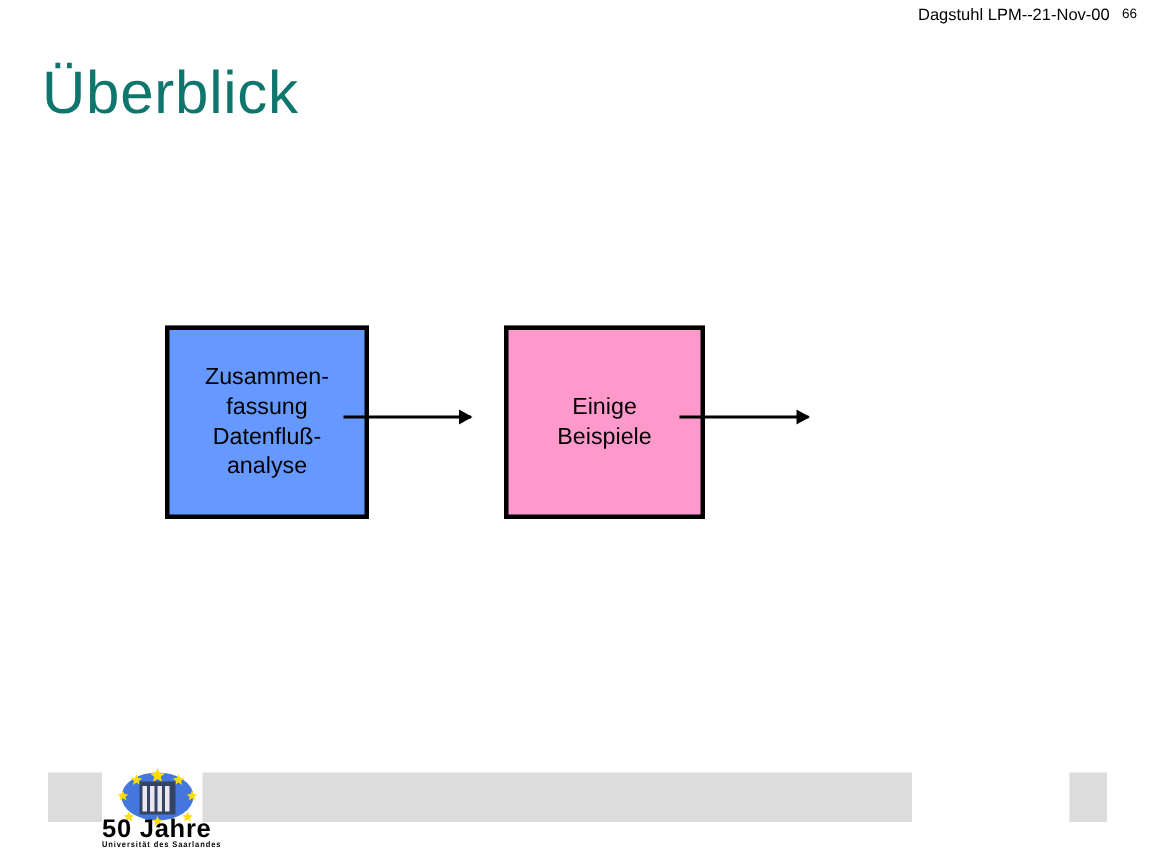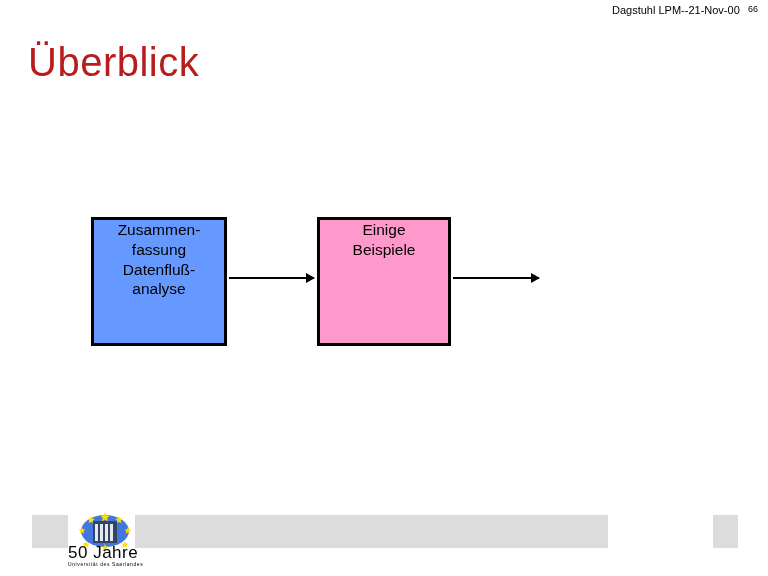--- a/index.html
+++ b/index.html
@@ -41,46 +41,48 @@
     color: #000000;
     white-space: nowrap;
   }
 
   
   .slide-title {
     position: absolute;
     left: 28px;
     top: 40px;
     font-size: 40px;
-    color: #b91c1c;
+    color: #0f766e;
     font-weight: normal;
     letter-spacing: 0.5px;
     white-space: nowrap;
   }
 
   
   .flow {
     position: absolute;
     left: 0;
     top: 0;
     width: 768px;
     height: 576px;
     pointer-events: none;
   }
   .flow-box {
     position: absolute;
     box-sizing: border-box;
     border: 3px solid #000000;
     display: flex;
+    align-items: center;
     justify-content: center;
     text-align: center;
     font-size: 15.5px;
     line-height: 1.28;
     color: #000000;
     pointer-events: auto;
+    margin-left: 19px;
   }
   #box-1 { left: 91px;  top: 217px; width: 136px; height: 129px; background: #6699ff; }
   #box-2 { left: 317px; top: 217px; width: 134px; height: 129px; background: #ff99cc; }
   #box-3 { left: 542px; top: 217px; width: 135px; height: 129px; background: #6699ff; }
 
   .flow-box .box-text { white-space: pre-line; }
 
   
   .arrow {
     position: absolute;
@@ -122,20 +124,21 @@
   #footer-bar-right  { left: 713px; width: 25px; }
 
   
   .jubilee-logo {
     position: absolute;
     left: 62px;
     top: 512px;
     width: 84px;
     height: 60px;
     pointer-events: auto;
+    font-weight: bold;
   }
   .jubilee-emblem {
     position: absolute;
     left: 16px;
     top: 0px;
     width: 54px;
     height: 40px;
   }
   .jubilee-text {
     position: absolute;

